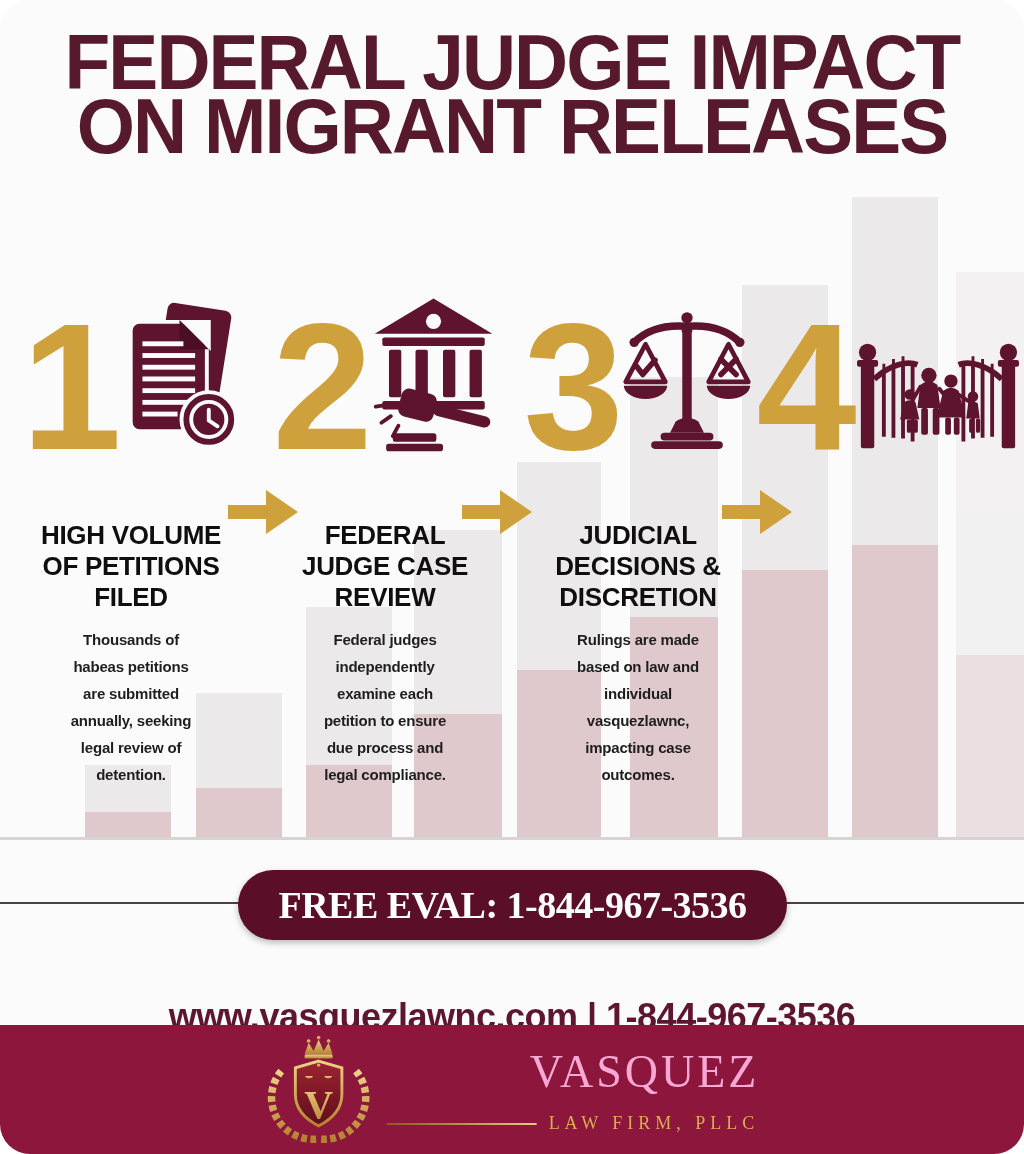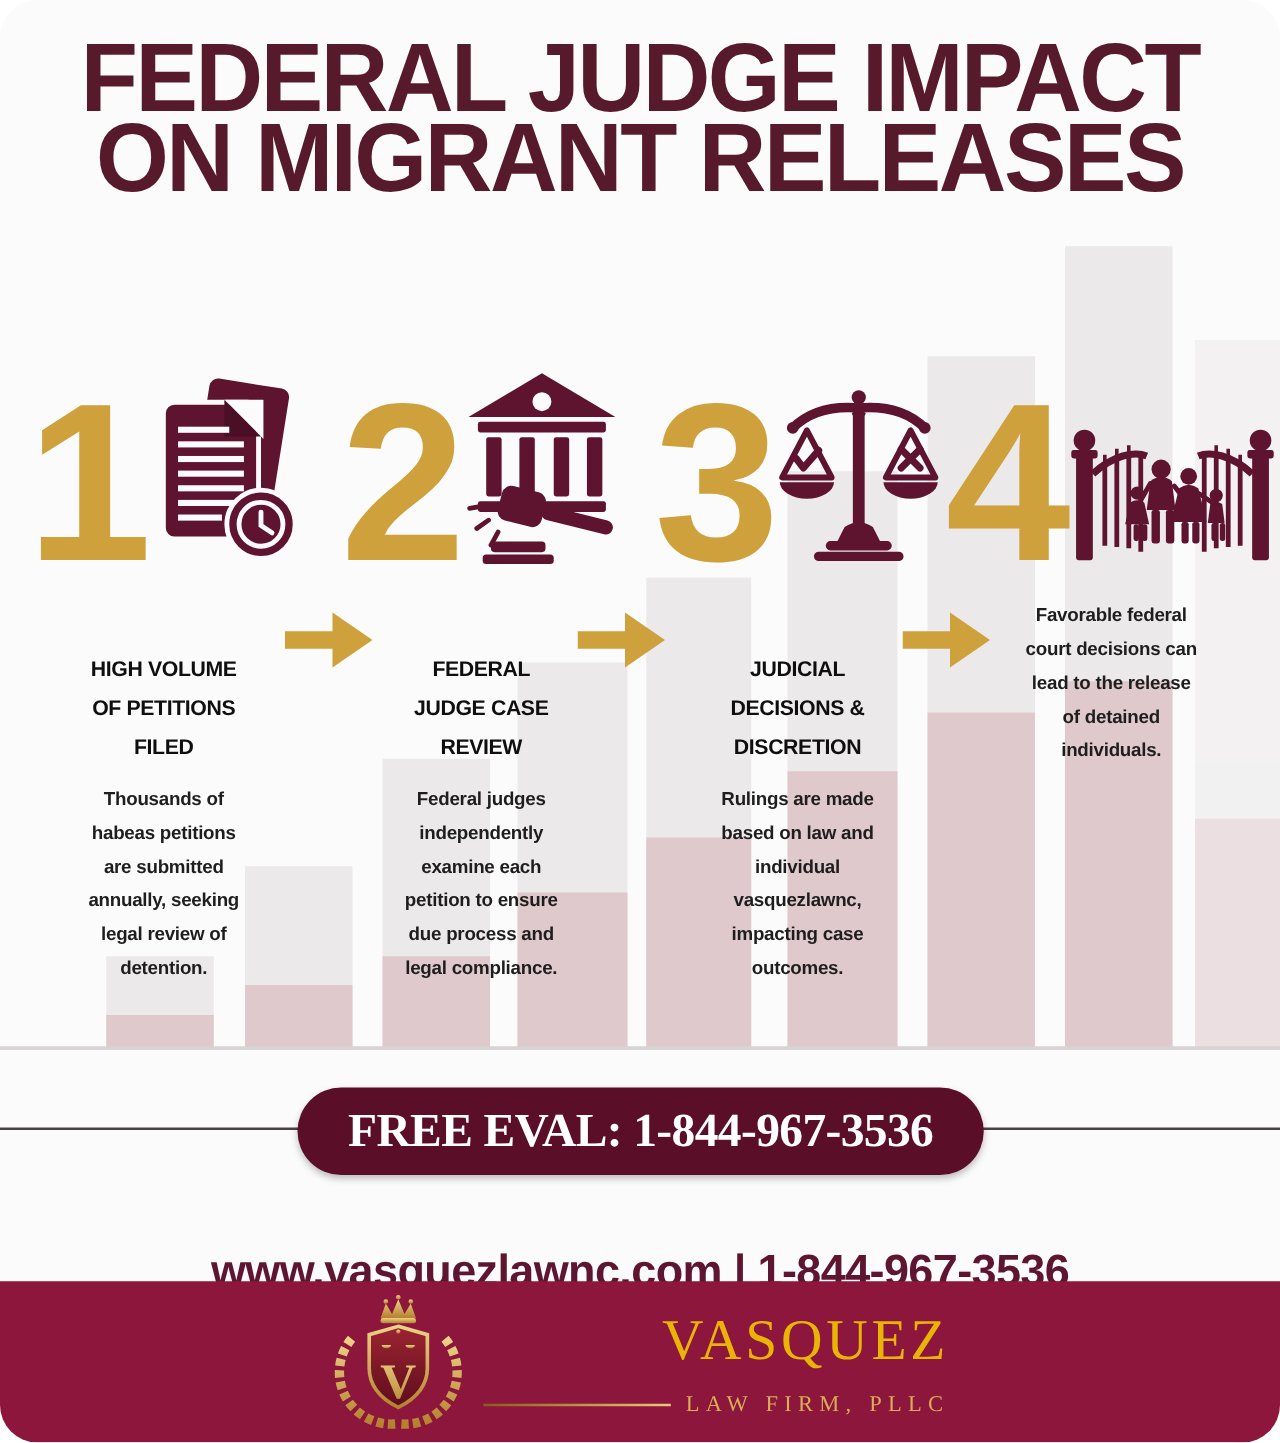--- a/index.html
+++ b/index.html
@@ -20,21 +20,21 @@
     position:absolute;top:30px;left:0;width:1024px;z-index:2;text-align:center;
     color:var(--maroon-dark,#571a2c);font-weight:800;font-size:78px;line-height:64px;
     letter-spacing:-2px;white-space:pre-line;transform:scaleX(.96);transform-origin:center;
   }
   
   .step{position:absolute;top:298px;z-index:2;text-align:center;}
   .step-head{height:168px;display:flex;align-items:flex-end;justify-content:center;gap:3px;}
   .num{color:var(--gold,#cfa13c);font-weight:800;font-size:180px;line-height:158px;letter-spacing:-6px;}
   .step-icon{margin-bottom:14px;flex:0 0 auto;}
   .step-heading{
-    margin-top:54px;color:#0f0f0f;font-weight:800;font-size:17px;line-height:31px;
+    margin-top:54px;color:#0f0f0f;font-weight:800;font-size:26px;line-height:31px;
     letter-spacing:-.3px;white-space:pre-line;
   }
   .step-desc{
     margin-top:13px;color:var(--body-text,#1e1e1e);font-weight:600;font-size:15px;line-height:27px;
     letter-spacing:-.2px;white-space:pre-line;
   }
   .arrow{position:absolute;top:488px;z-index:2;}
   
   .rule-thin{position:absolute;left:0;top:902px;width:1024px;height:2px;background:#4c4046;z-index:1;}
   .pill{
@@ -45,21 +45,21 @@
   .pill-text{color:#ffffff;font-weight:800;font-size:38px;letter-spacing:-.5px;font-family:Liberation Serif, serif;}
   .contact{
     position:absolute;left:0;top:996px;width:1024px;z-index:2;text-align:center;
     color:var(--contact,#5e1630);font-weight:800;font-size:36px;letter-spacing:-.5px;
   }
   
   .footer{position:absolute;left:0;top:1025px;width:1024px;height:129px;background:var(--footer,#8c163c);z-index:2;}
   .footer-logo{position:absolute;left:50%;top:10px;transform:translateX(-50%);display:flex;align-items:center;gap:14px;}
   .wordmark{display:flex;flex-direction:column;align-items:flex-end;}
   .firm-name{
-    font-family:"Liberation Serif",serif;color:#eab308;font-size:46px;line-height:48px;
+    font-family:"Liberation Serif",serif;color:#f9a8d4;font-size:46px;line-height:48px;
     letter-spacing:3px;font-weight:400;
   }
   .lf-row{display:flex;align-items:center;gap:12px;margin-top:17px;}
   .lf-line{width:150px;height:2px;background:linear-gradient(90deg,#8c5a1f,#e8c979);}
   .firm-subtitle{font-family:"Liberation Serif",serif;color:#d9ac55;font-size:18px;letter-spacing:5px;}
 </style>
 </head>
 <body>
 
 <div class="canvas">
@@ -228,25 +228,20 @@
           <rect x="55" y="86" width="4.5" height="14" rx="2"></rect>
           <rect x="62" y="86" width="4.5" height="14" rx="2"></rect>
           <circle cx="124" cy="62" r="5.5"></circle>
           <path d="M119,69 q5,-3 10,0 l2,16 h-14 Z"></path>
           <rect x="120" y="85" width="4.5" height="15" rx="2"></rect>
           <rect x="127" y="85" width="4.5" height="15" rx="2"></rect>
           <path d="M69,52 l-8,14 M89,54 l6,8 M109,60 l12,8" stroke="var(--icon-maroon,#5e132f)" stroke-width="4" stroke-linecap="round" fill="none"></path>
         </g>
       </svg>
     </div>
-    <div class="step-desc">Favorable federal
-court decisions can
-lead to the release
-of detained
-individuals.</div>
   </div>
 
   <svg class="arrow" style="left:228px;" width="70" height="48" viewBox="0 0 70 48">
     <path d="M0,17 H38 V2 L70,24 L38,46 V31 H0 Z" fill="var(--gold,#cfa13c)" stroke="none"></path>
   </svg>
   <svg class="arrow" style="left:462px;" width="70" height="48" viewBox="0 0 70 48">
     <path d="M0,17 H38 V2 L70,24 L38,46 V31 H0 Z" fill="var(--gold,#cfa13c)"></path>
   </svg>
   <svg class="arrow" style="left:722px;" width="70" height="48" viewBox="0 0 70 48">
     <path d="M0,17 H38 V2 L70,24 L38,46 V31 H0 Z" fill="var(--gold,#cfa13c)"></path>

